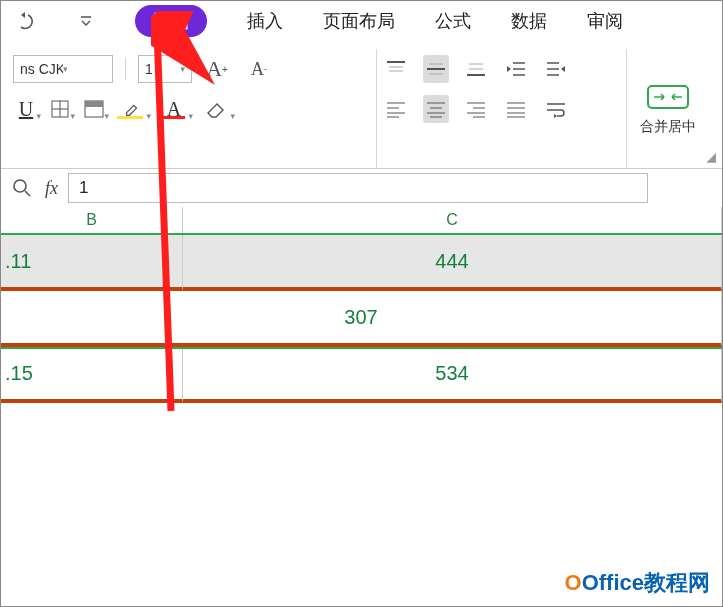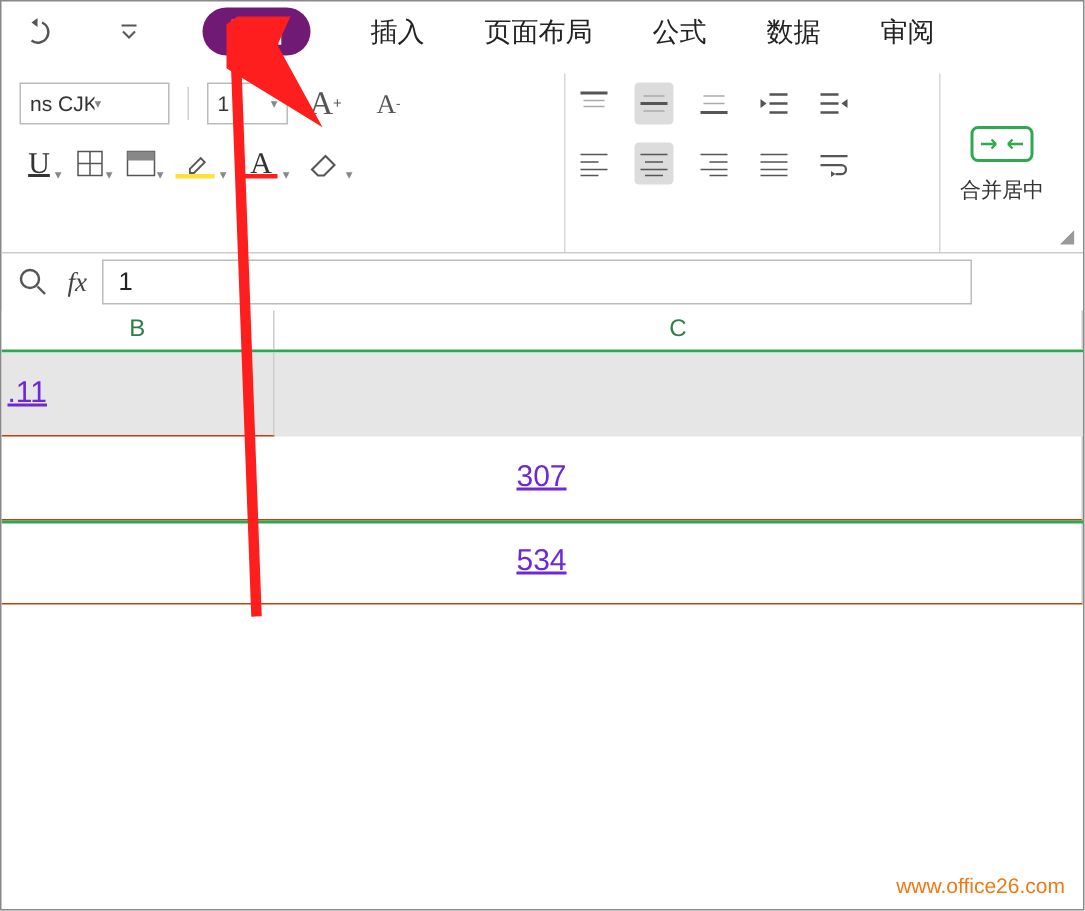--- a/index.html
+++ b/index.html
@@ -1,21 +1,21 @@
 <!DOCTYPE html>
 <html><head>
   <meta charset="utf-8">
   <style>
     * { margin:0; padding:0; box-sizing:border-box; font-family:"Segoe UI","Microsoft YaHei",Arial,sans-serif; }
     body { width:723px; height:607px; background:#fff; position:relative; overflow:hidden; border:1px solid #888; }
     .tab-row { display:flex; align-items:center; height:40px; padding:0 10px; gap:36px; font-size:18px; color:#222; }
     .undo-btn svg, .undo-drop svg { display:block; }
     .tabs { display:flex; gap:40px; align-items:center; }
     .tab { cursor:pointer; }
-    .tab.active { background:#701a75; color:#fff; padding:4px 18px; border-radius:16px; font-weight:bold; }
+    .tab.active { background:#6d28d9; color:#fff; padding:4px 18px; border-radius:16px; font-weight:bold; }
     .ribbon { height:128px; border-bottom:1px solid #ccc; display:flex; align-items:stretch; padding:8px 6px 0 6px; position:relative; }
     .group { display:flex; flex-direction:column; justify-content:flex-start; padding:0 6px; border-right:1px solid #d8d8d8; }
     .row { display:flex; align-items:center; gap:8px; height:40px; }
     .font-name { width:100px; height:28px; border:1px solid #bbb; display:flex; align-items:center; padding:0 6px; font-size:14px; color:#333; }
     .font-name span { flex:1; white-space:nowrap; overflow:hidden; }
     .sep { width:1px; height:22px; background:#d0d0d0; margin:0 4px; }
     .font-size-box { width:54px; height:28px; border:1px solid #bbb; display:flex; align-items:center; padding:0 6px; font-size:14px; color:#333; }
     .icon-btn { width:26px; height:28px; display:flex; align-items:center; justify-content:center; color:#555; font-size:18px; position:relative; }
     .icon-btn .drop { font-size:9px; color:#888; position:absolute; right:-2px; bottom:2px; }
     .underline-u { font-family:"Times New Roman",serif; text-decoration:underline; font-size:20px; color:#333; }
@@ -26,21 +26,21 @@
     .dialog-launcher { position:absolute; right:6px; bottom:4px; font-size:12px; color:#999; }
     .name-row { display:flex; align-items:center; height:38px; padding:6px 8px; gap:10px; }
     .fx { font-style:italic; font-family:"Times New Roman",serif; font-size:18px; color:#444; }
     .formula-input { flex:1; max-width:580px; height:30px; border:1px solid #bbb; padding:0 10px; font-size:17px; color:#222; }
     .sheet { position:relative; }
     .col-hdr { display:flex; height:28px; border-bottom:2px solid #2fa84f; background:#fff; }
     .col-hdr div { border-right:1px solid #ccc; text-align:center; font-size:16px; color:#2f7d4a; display:flex; align-items:center; justify-content:center; }
     .col-hdr .cb { width:182px; } .col-hdr .cc { flex:1; }
     .srow { display:flex; height:56px; }
     .srow.sel { background:#e6e6e6; }
-    .cell { border-bottom:1px solid #c2410c; border-right:1px solid #ccc; display:flex; align-items:center; font-size:20px; color:#6d28d9;text-decoration:underline; }
+    .cell { border-bottom:4px solid #c2410c; border-right:1px solid #ccc; display:flex; align-items:center; font-size:20px; color:#15803d; }
     .cell.b { width:182px; padding-left:4px; }
     .cell.c { flex:1; justify-content:center; }
     .green-line { position:absolute; left:0; right:0; height:2px; background:#2fa84f; }
     .arrow-overlay { position:absolute; left:150px; top:10px; pointer-events:none; }
     .watermark { position:absolute; right:12px; bottom:8px; text-align:right; }
     .watermark .t1 { font-size:22px; font-weight:bold; color:#0a63b0; }
     .watermark .t1 .o { color:#ee7a16; }
     .watermark .t2 { font-size:14px; color:#ee7a16; }
   </style>
 </head>
@@ -226,34 +226,36 @@
   <input class="formula-input" value="1" style="">
 </div>
 
 <div class="sheet">
   <div class="col-hdr">
     <div class="cb">B</div>
     <div class="cc">C</div>
   </div>
   <div class="srow sel">
     <div class="cell b">.11</div>
+    <div class="cell c">444</div>
   </div>
   <div class="green-line" style="top:140px"></div>
   <div class="srow">
     <div class="cell c">307</div>
   </div>
   <div class="srow">
+    <div class="cell b">.15</div>
     <div class="cell c">534</div>
   </div>
 </div>
 
 <svg class="arrow-overlay" width="90" height="420">
   <defs>
       <marker id="ah" markerWidth="16" markerHeight="20" refX="8" refY="4" orient="auto">
         <path d="M0 12 L8 0 L16 12 L8 8 Z" fill="#ff1e1e"></path>
       </marker>
     </defs>
   <line x1="20" y1="400" x2="6" y2="20" stroke="#ff1e1e" stroke-width="7" marker-end="url(#ah)"></line>
 </svg>
 
 <div class="watermark">
-  <div class="t2">www.office26.com</div>
+  <div class="t1"><span class="o">O</span>Office教程网</div>
 </div>
 
 </body></html>

